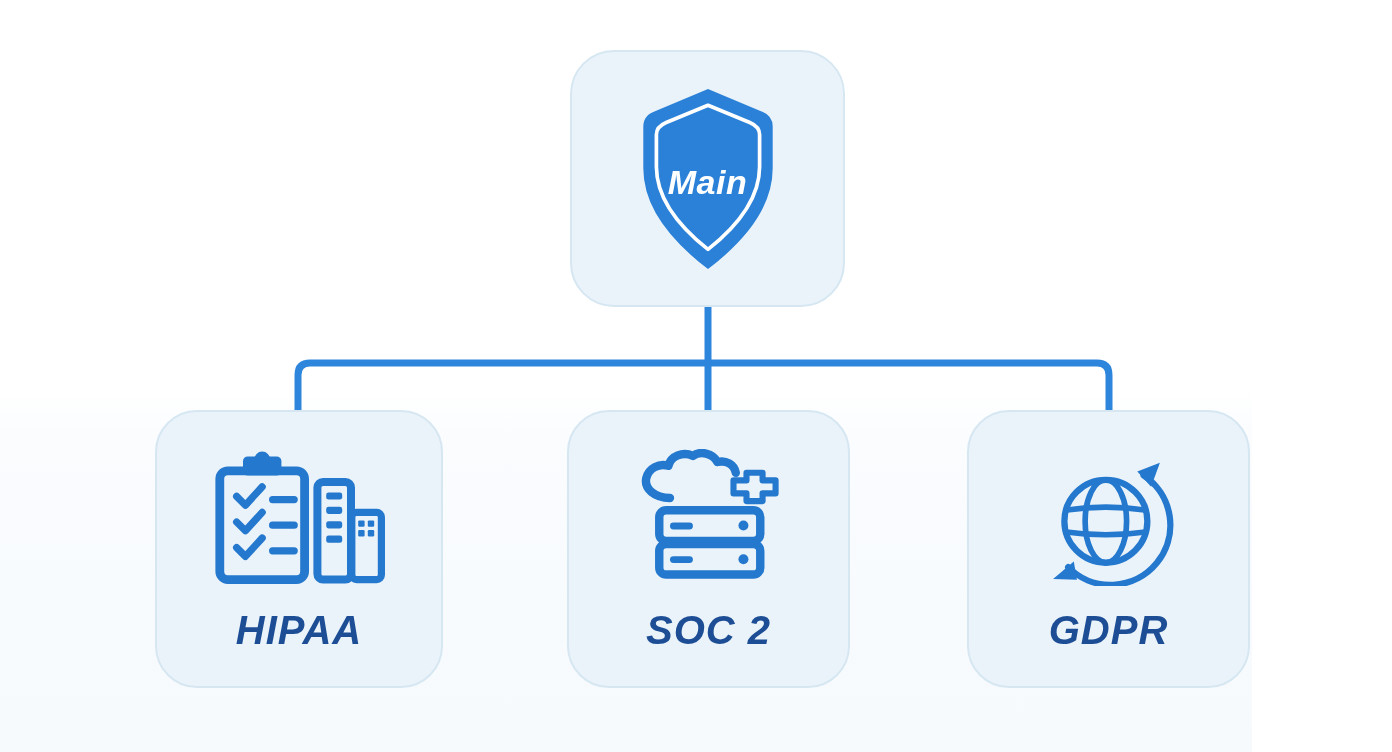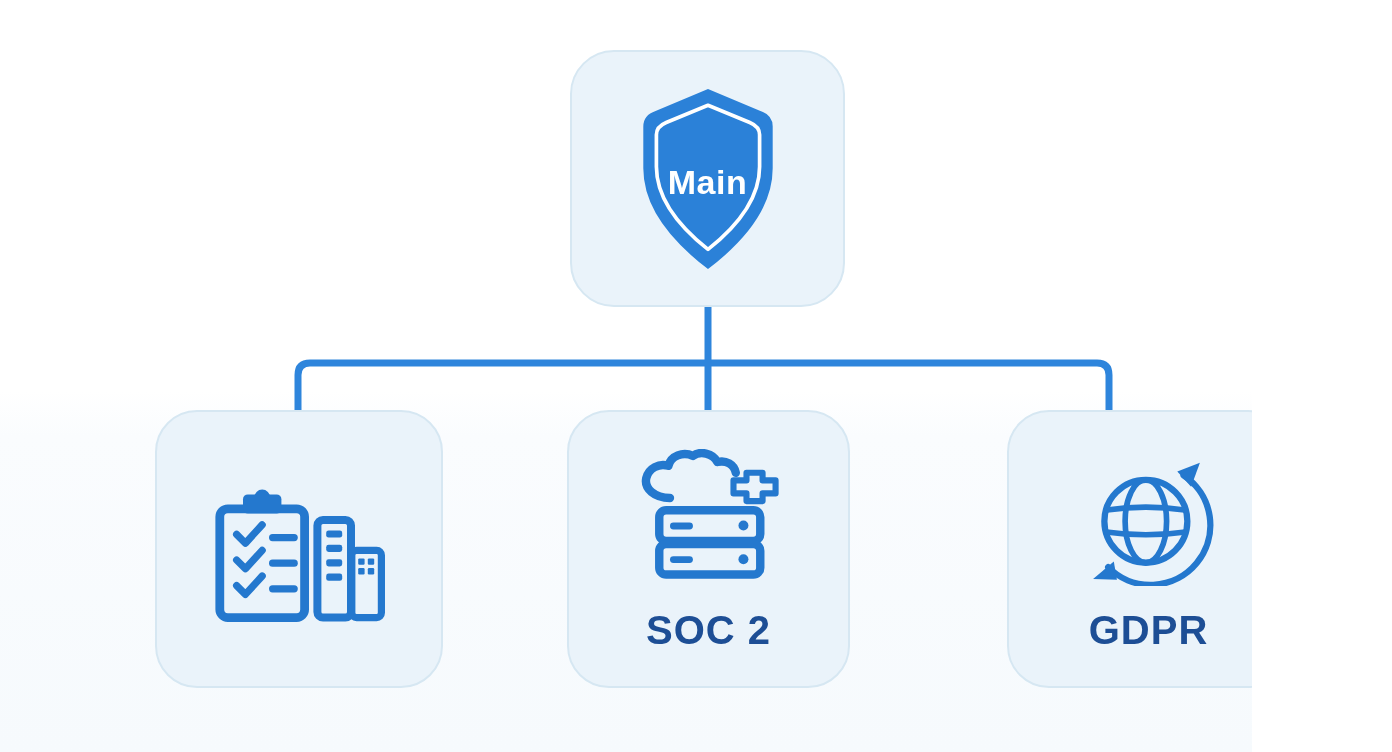--- a/index.html
+++ b/index.html
@@ -6,20 +6,21 @@
   body {
     font-family: "Liberation Sans", sans-serif;
     background: #fff;
   }
   .canvas {
     position: relative;
     width: 1252px;
     height: 752px;
     overflow: hidden;
     background: linear-gradient(180deg, var(--background) 0%, var(--background) 52%, #fafcfe 58%, #f6fafd 100%);
+    font-style: italic;
   }
   svg.connectors {
     position: absolute;
     inset: 0;
     width: 1392px;
     height: 752px;
     pointer-events: none;
   }
   svg.connectors path {
     fill: none;
@@ -130,20 +131,21 @@
         <rect class="fl" x="149" y="89" width="20" height="9" rx="3"></rect>
         <rect class="fl" x="149" y="107" width="20" height="9" rx="3"></rect>
 
         <rect class="st sw9" x="181" y="78" width="37" height="84" rx="6"></rect>
         <rect class="fl" x="189" y="88" width="8" height="8" rx="1.5"></rect>
         <rect class="fl" x="201" y="88" width="8" height="8" rx="1.5"></rect>
         <rect class="fl" x="189" y="100" width="8" height="8" rx="1.5"></rect>
         <rect class="fl" x="201" y="100" width="8" height="8" rx="1.5"></rect>
       </svg>
     </div>
+    <div class="node-label">HIPAA</div>
   </div>
 
   <div class="node child" style="left:567px; width:283px;gap:8px;">
     <div class="icon-area">
       <svg viewBox="0 0 230 175" width="176" height="134" aria-hidden="true">
 
         <path class="st sw11" d="M64 64 C 44 64 30 52 33 38 C 36 25 50 18 62 22 C 65 9 81 3 94 9 C 103 2 120 5 126 17 C 137 14 148 20 150 31"></path>
 
         <path class="st sw8" d="M147 41 h17 v-10 h21 v10 h17 v17 h-17 v10 h-21 v-10 h-17 z"></path>
 
@@ -151,21 +153,21 @@
         <rect class="st sw11" x="50" y="124" width="132" height="40" rx="9"></rect>
         <rect class="fl" x="64" y="96" width="30" height="9" rx="4.5"></rect>
         <rect class="fl" x="64" y="140" width="30" height="9" rx="4.5"></rect>
         <circle class="fl" cx="160" cy="100" r="6.5"></circle>
         <circle class="fl" cx="160" cy="144" r="6.5"></circle>
       </svg>
     </div>
     <div class="node-label">SOC 2</div>
   </div>
 
-  <div class="node child" style="left:1007px; width:283px;">
+  <div class="node child" style="left:967px; width:283px;">
     <div class="icon-area">
       <svg viewBox="0 0 210 210" width="132" height="132" aria-hidden="true">
 
         <circle class="st sw10" cx="100" cy="107" r="66"></circle>
         <ellipse class="st sw9" cx="100" cy="107" rx="33" ry="66"></ellipse>
         <path class="st sw9" d="M38 89 Q100 80 162 89"></path>
         <path class="st sw9" d="M37 124 Q100 133 163 124"></path>
 
         <path class="st sw10" d="M40 180 A 95 95 0 1 0 160 34"></path>
         <polygon class="fl" points="186,14 150,28 172,52"></polygon>

